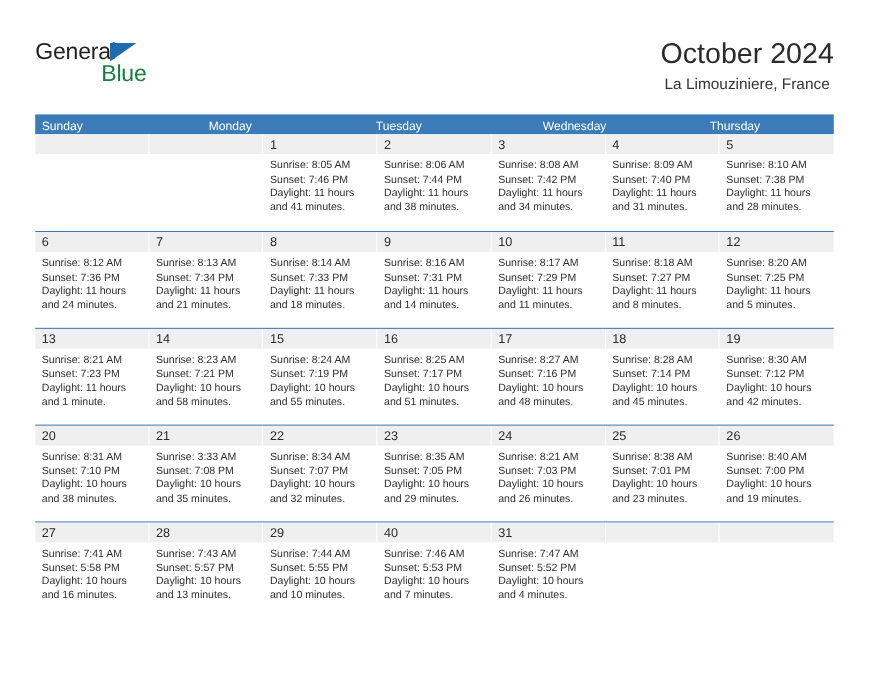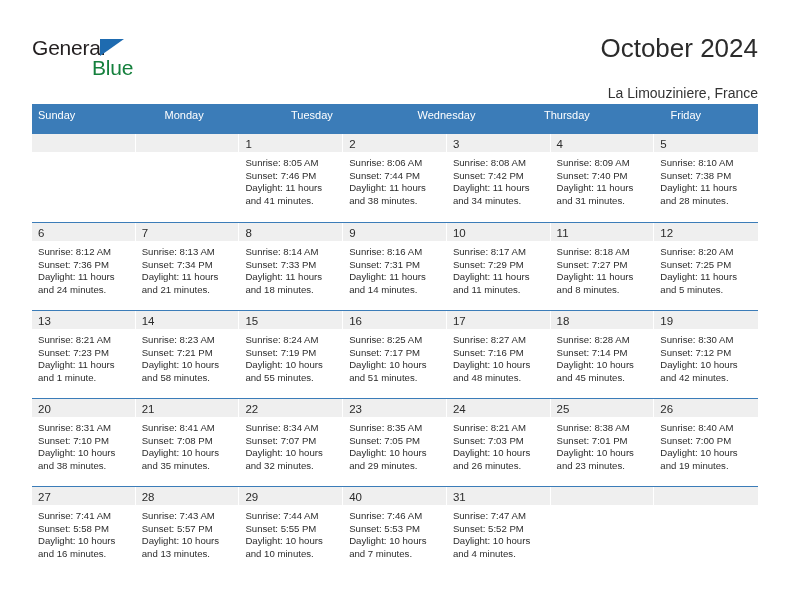--- a/index.html
+++ b/index.html
@@ -60,49 +60,49 @@
     font-size: 21px;
     letter-spacing: -0.2px;
     color: #15803d;
     font-family: "Liberation Sans", sans-serif;
   }
 
   .title-block {
     position: absolute;
     right: 34px;
     top: 32px;
-    text-align: right;
+    text-align: center;
   }
   .cal-title {
     font-size: 26px;
     color: #2b2b2b;
     line-height: 32px;
     font-weight: normal;
     white-space: nowrap;
   }
   .cal-subtitle {
     font-size: 14px;
     color: #333333;
     line-height: 20px;
-    margin-top: 19px;
+    margin-top: 2px;
     white-space: nowrap;
   }
 
   
   .calendar {
     position: absolute;
     left: 32px;
     top: 104px;
     width: 726px;
   }
 
   .dow-row {
     display: flex;
     background: #3b7cb8;
-    height: 30px;
+    height: 18px;
     gap: 33px;
   }
   .dow-cell {
     flex: 1 1 0;
     color: #ffffff;
     font-size: 11px;
     line-height: 22px;
     padding-left: 6px;
     box-sizing: border-box;
     white-space: nowrap;
@@ -179,21 +179,20 @@
   </div>
 
   <div class="calendar">
 
     <div class="dow-row">
       <div class="dow-cell">Sunday</div>
       <div class="dow-cell">Monday</div>
       <div class="dow-cell">Tuesday</div>
       <div class="dow-cell">Wednesday</div>
       <div class="dow-cell">Thursday</div>
-      <div class="dow-cell">Friday</div>
     </div>
 
     <div class="week-row first">
       <div class="day-cell empty">
         <div class="day-num-band"><span class="day-num"></span></div>
         <div class="day-body">
           <div class="day-line"></div>
           <div class="day-line"></div>
           <div class="day-line"></div>
           <div class="day-line"></div>
@@ -393,21 +392,21 @@
         <div class="day-body">
           <div class="day-line">Sunrise: 8:31 AM</div>
           <div class="day-line">Sunset: 7:10 PM</div>
           <div class="day-line">Daylight: 10 hours</div>
           <div class="day-line">and 38 minutes.</div>
         </div>
       </div>
       <div class="day-cell">
         <div class="day-num-band"><span class="day-num">21</span></div>
         <div class="day-body">
-          <div class="day-line">Sunrise: 8:41 AM</div>
+          <div class="day-line">Sunrise: 3:33 AM</div>
           <div class="day-line">Sunset: 7:08 PM</div>
           <div class="day-line">Daylight: 10 hours</div>
           <div class="day-line">and 35 minutes.</div>
         </div>
       </div>
       <div class="day-cell">
         <div class="day-num-band"><span class="day-num">22</span></div>
         <div class="day-body">
           <div class="day-line">Sunrise: 8:34 AM</div>
           <div class="day-line">Sunset: 7:07 PM</div>

